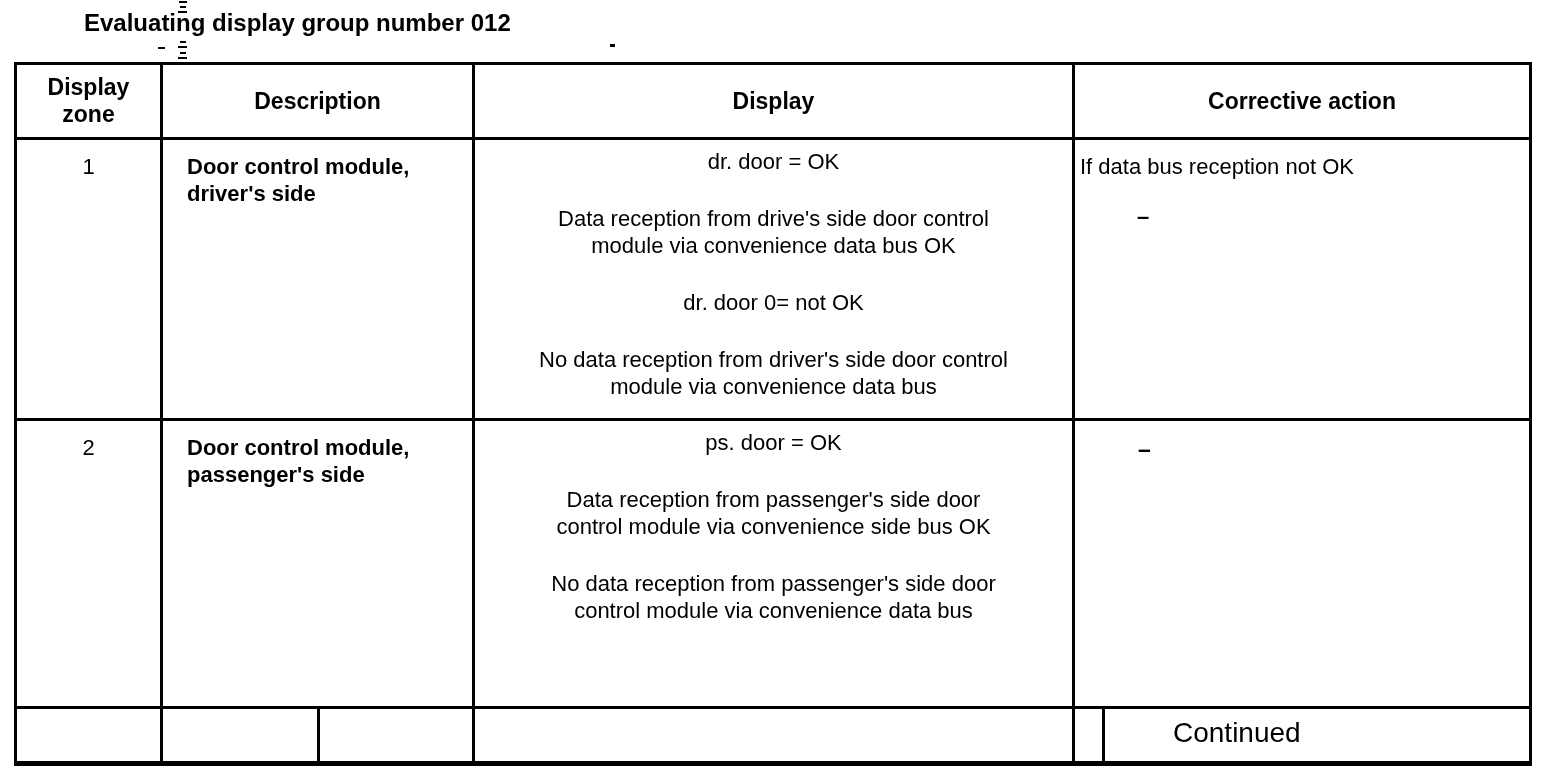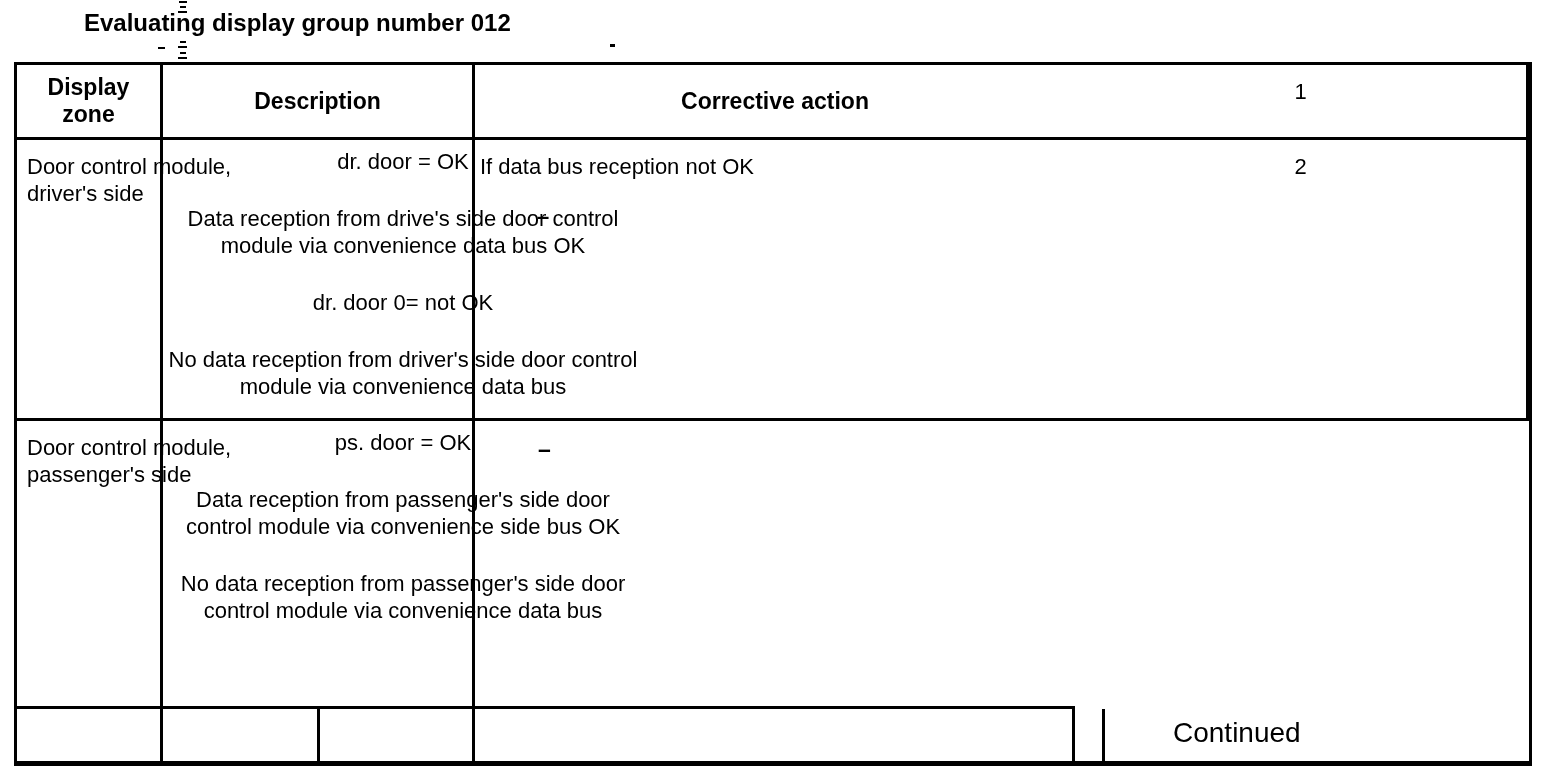--- a/index.html
+++ b/index.html
@@ -25,21 +25,21 @@
     grid-template-rows:75px 281px 288px 52px;
   }
   .cell{box-sizing:border-box;border-right:3px solid #000;border-bottom:3px solid #000;}
   .cell.lastcol{border-right:none;}
   .hc{
     display:flex;align-items:center;justify-content:center;text-align:center;
     font-weight:bold;font-size:23px;line-height:27px;padding:0 4px;
   }
   .hc .wrapnarrow{width:92px;}
   .zone{ text-align:center;font-size:22px;padding-top:14px;line-height:26px;}
-  .desc{ font-size:22px;line-height:27px;padding:13px 10px 0 10px;}
+  .desc{ font-size:22px;line-height:27px;padding:13px 10px 0 24px;font-weight:bold;}
   .desc .inner{width:245px;}
   .disp{ font-size:22px;line-height:27px;text-align:center;padding-top:8px;}
   .disp p{width:480px;margin:0 auto 30px auto;}
   .corr{ font-size:22px;line-height:27px;padding:13px 6px 0 5px;}
   .corr p{margin:0;}
   .bullet{position:relative;margin-top:26px;padding-left:77px;width:300px;box-sizing:content-box;}
   .bullet .bdash{position:absolute;left:57px;top:-3px;font-weight:bold;}
   .soledash{display:inline-block;margin:2px 0 0 58px;font-weight:bold;font-size:23px;}
   
   .bottomrow{
@@ -68,20 +68,23 @@
   <div class="tick" style="left:158px;top:47px;width:7px;height:2px;"></div>
   <div class="tick" style="left:610px;top:44px;width:5px;height:3px;"></div>
 
   <div class="tbl">
 
     <div class="cell hc">
       <span class="wrapnarrow">Display zone</span>
     </div>
     <div class="cell hc">
       <span>Description</span>
+    </div>
+    <div class="cell hc">
+      <span>Display</span>
     </div>
     <div class="cell hc lastcol">
       <span>Corrective action</span>
     </div>
 
     <div class="cell zone">
       <span>1</span>
     </div>
     <div class="cell desc">
       <div class="inner">Door control module, driver's side</div>

